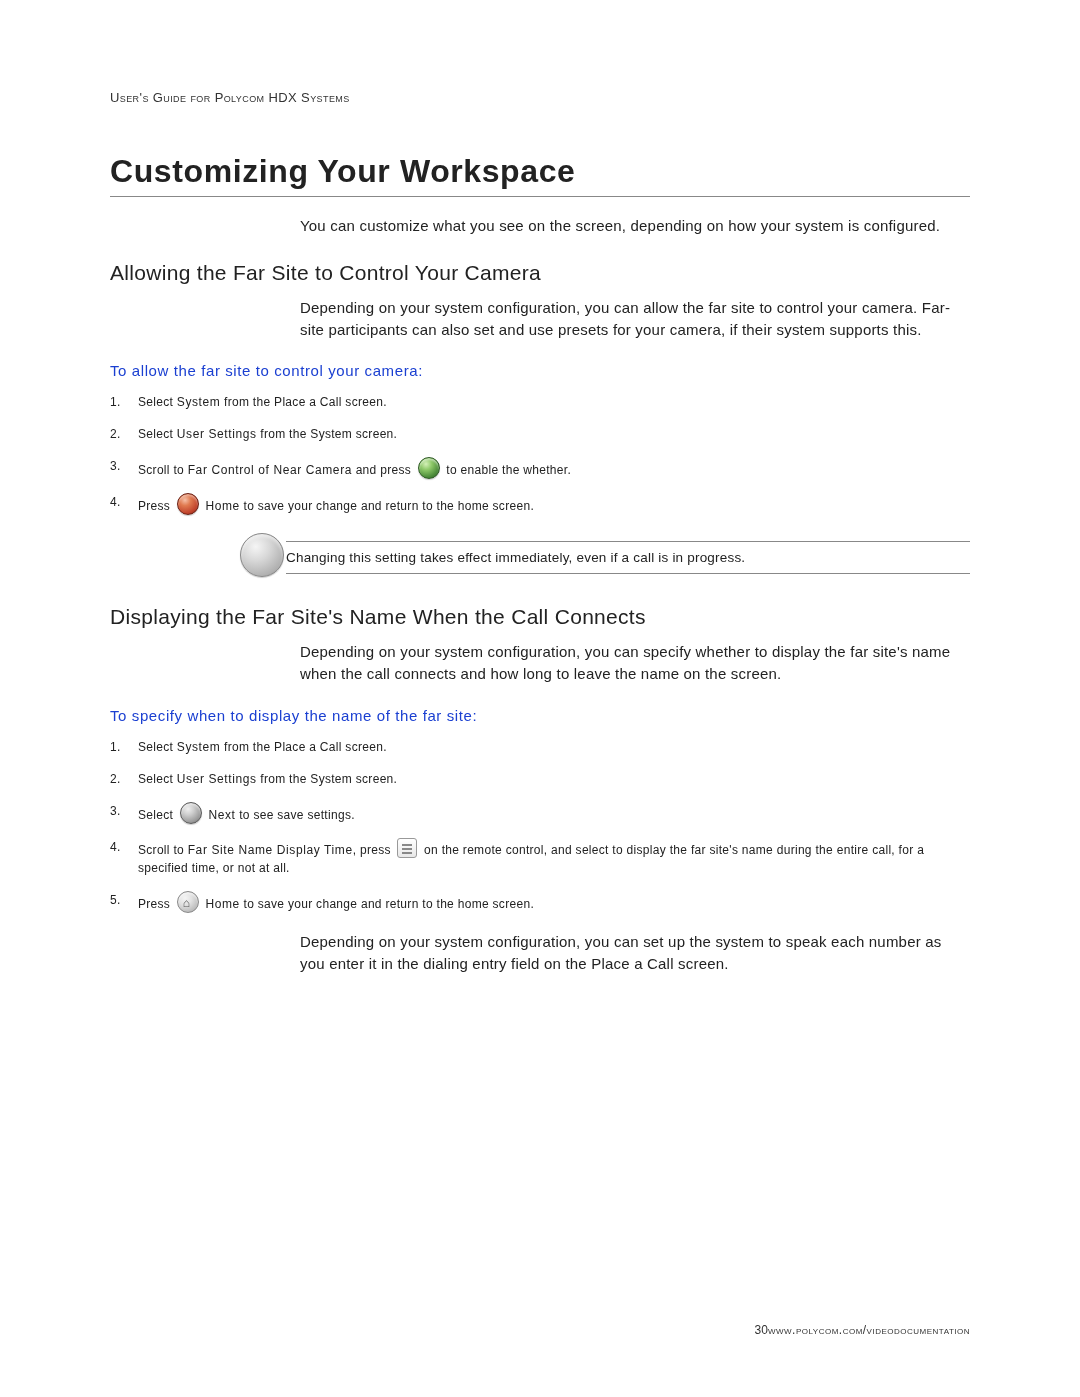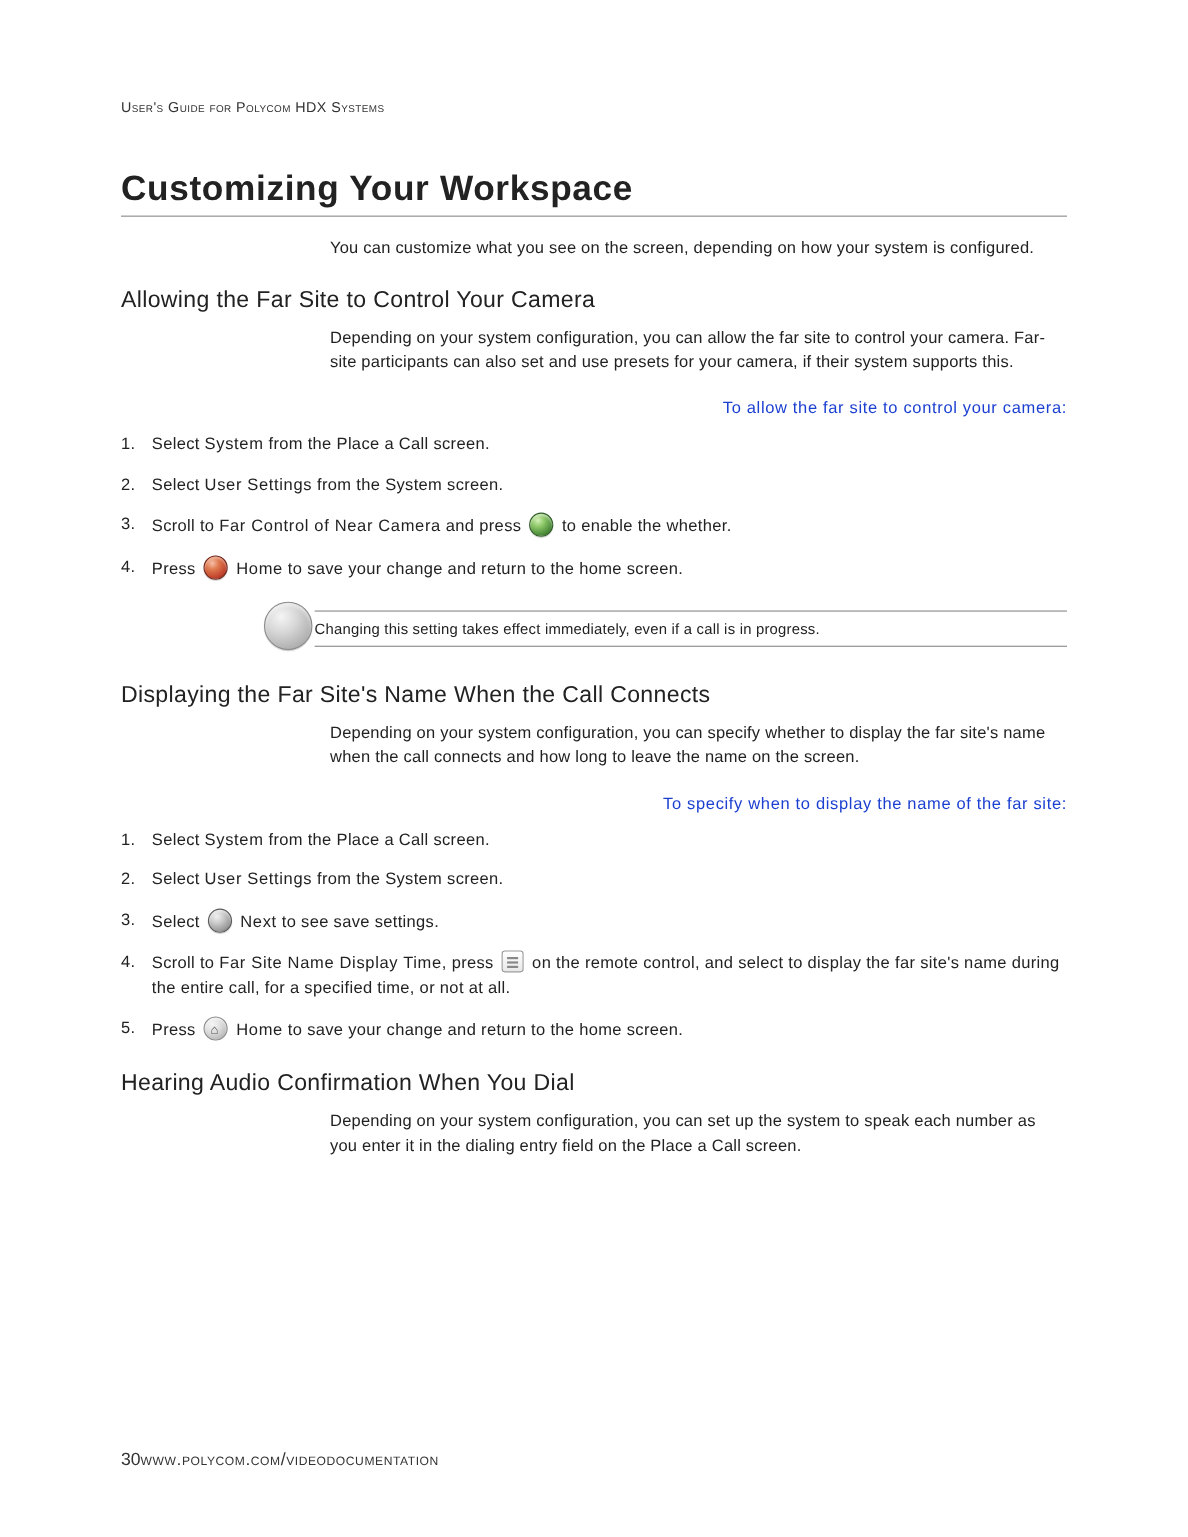--- a/index.html
+++ b/index.html
@@ -3,38 +3,38 @@
 <meta charset="utf-8">
 <style>
   * { box-sizing: border-box; margin: 0; padding: 0; }
   html, body { width: 1080px; height: 1397px; background: #fff; font-family: Arial, Helvetica, sans-serif; color: #222; }
   .page { position: relative; width: 1080px; height: 1397px; padding: 90px 110px 44px 110px; }
   .run-header { font-size: 13px; letter-spacing: 0.4px; font-variant: small-caps; color: #333; margin-bottom: 48px; }
   .h1 { font-size: 32px; font-weight: 700; letter-spacing: 0.6px; color: #222; border-bottom: 1px solid #888; padding-bottom: 6px; margin-bottom: 18px; }
   .indent { margin-left: 190px; }
   .para { font-size: 15px; line-height: 1.45; letter-spacing: 0.2px; color: #222; margin-bottom: 22px; }
   .h2 { font-size: 21px; font-weight: 400; letter-spacing: 0.3px; color: #222; margin: 24px 0 12px 0; }
-  .task { font-size: 15px; color: #1a3fd1; letter-spacing: 0.6px; margin: 10px 0 14px 0; text-align: right; }
+  .task { font-size: 15px; color: #1a3fd1; letter-spacing: 0.6px; margin: 10px 0 14px 0; }
   ol.steps { list-style: none; counter-reset: step; margin: 0 0 18px 0; }
-  ol.steps > li { counter-increment: step; position: relative; font-size: 15px; line-height: 1.5; letter-spacing: 0.3px; margin-bottom: 14px; padding-left: 28px; }
+  ol.steps > li { counter-increment: step; position: relative; font-size: 12px; line-height: 1.5; letter-spacing: 0.3px; margin-bottom: 14px; padding-left: 28px; }
   ol.steps > li::before { content: counter(step) "."; position: absolute; left: 0; top: 0; }
   .icon { display: inline-block; width: 22px; height: 22px; border-radius: 50%; vertical-align: -5px; margin: 0 3px; }
   .icon-green { background: radial-gradient(circle at 35% 30%, #d4f0b8 0%, #8fc96a 30%, #4a8a38 70%, #2e5a24 100%); border: 1px solid #2e5a24; box-shadow: inset 0 2px 2px rgba(255,255,255,0.5), 0 1px 1px rgba(0,0,0,0.2); }
   .icon-red { background: radial-gradient(circle at 35% 30%, #f6c0a8 0%, #e07a50 30%, #c0422c 70%, #6a2014 100%); border: 1px solid #6a2014; box-shadow: inset 0 2px 2px rgba(255,255,255,0.4), 0 1px 1px rgba(0,0,0,0.2); }
   .icon-grey { background: radial-gradient(circle at 35% 30%, #f0f0f0 0%, #cfcfcf 30%, #9a9a9a 70%, #5a5a5a 100%); border: 1px solid #5a5a5a; box-shadow: inset 0 2px 2px rgba(255,255,255,0.5), 0 1px 1px rgba(0,0,0,0.2); }
   .icon-home { background: radial-gradient(circle at 35% 30%, #f5f5f5 0%, #e2e2e2 35%, #bcbcbc 75%, #8a8a8a 100%); border: 1px solid #8a8a8a; position: relative; box-shadow: inset 0 2px 2px rgba(255,255,255,0.5); }
   .icon-home::after { content: "⌂"; font-size: 12px; position: absolute; top: 2px; left: 5px; color: #555; }
   .icon-menu { display: inline-block; width: 20px; height: 20px; border: 1px solid #999; border-radius: 3px; vertical-align: -4px; margin: 0 3px; background: linear-gradient(#fff,#e8e8e8); position: relative; }
   .icon-menu::before { content: ""; position: absolute; left: 4px; right: 4px; top: 5px; height: 2px; background: #888; box-shadow: 0 4px 0 #888, 0 8px 0 #888; }
   .note-row { display: flex; align-items: center; margin: 6px 0 14px 0; }
   .note-icon-wrap { margin-left: 130px; width: 46px; }
   .icon-note { display: inline-block; width: 44px; height: 44px; border-radius: 50%; background: radial-gradient(circle at 35% 30%, #f5f5f5 0%, #d8d8d8 35%, #b0b0b0 75%, #7a7a7a 100%); border: 1px solid #888; box-shadow: inset 0 3px 3px rgba(255,255,255,0.5), 0 1px 1px rgba(0,0,0,0.2); }
   .note-text { font-size: 13.5px; letter-spacing: 0.2px; border-top: 1px solid #888; border-bottom: 1px solid #888; padding: 8px 0; flex: 1; }
   .tight { letter-spacing: 0.6px; }
-  .footer { position: absolute; bottom: 60px; left: 110px; right: 110px; font-size: 16px; display: flex; justify-content: flex-start; color: #333; }
+  .footer { position: absolute; bottom: 60px; left: 110px; right: 110px; font-size: 12px; display: flex; justify-content: flex-end; color: #333; }
   .footer .url { font-variant: small-caps; letter-spacing: 0.5px; }
 </style>
 </head>
 <body>
 
 <div class="page">
 
   <div class="run-header">User's Guide for Polycom HDX Systems</div>
 
   <h1 class="h1">Customizing Your Workspace</h1>
@@ -78,20 +78,19 @@
       <span>Select </span><span class="icon icon-grey"></span> <span class="tight">Next</span><span> to see save settings.</span>
     </li>
     <li>
       <span>Scroll to </span><span class="tight">Far Site Name Display Time</span><span>, press </span><span class="icon-menu"></span><span> on the remote control, and select to display the far site's name during the entire call, for a specified time, or not at all.</span>
     </li>
     <li>
       <span>Press </span><span class="icon icon-home"></span> <span class="tight">Home</span><span> to save your change and return to the home screen.</span>
     </li>
   </ol>
 
-  <h2 class="h2">Hearing Audio Confirmation When You Dial</h2>
   <p class="para indent">Depending on your system configuration, you can set up the system to speak each number as you enter it in the dialing entry field on the Place a Call screen.</p>
 
   <div class="footer">
     <span>30</span>
     <span class="url">www.polycom.com/videodocumentation</span>
   </div>
 </div>
 
 </body></html>

